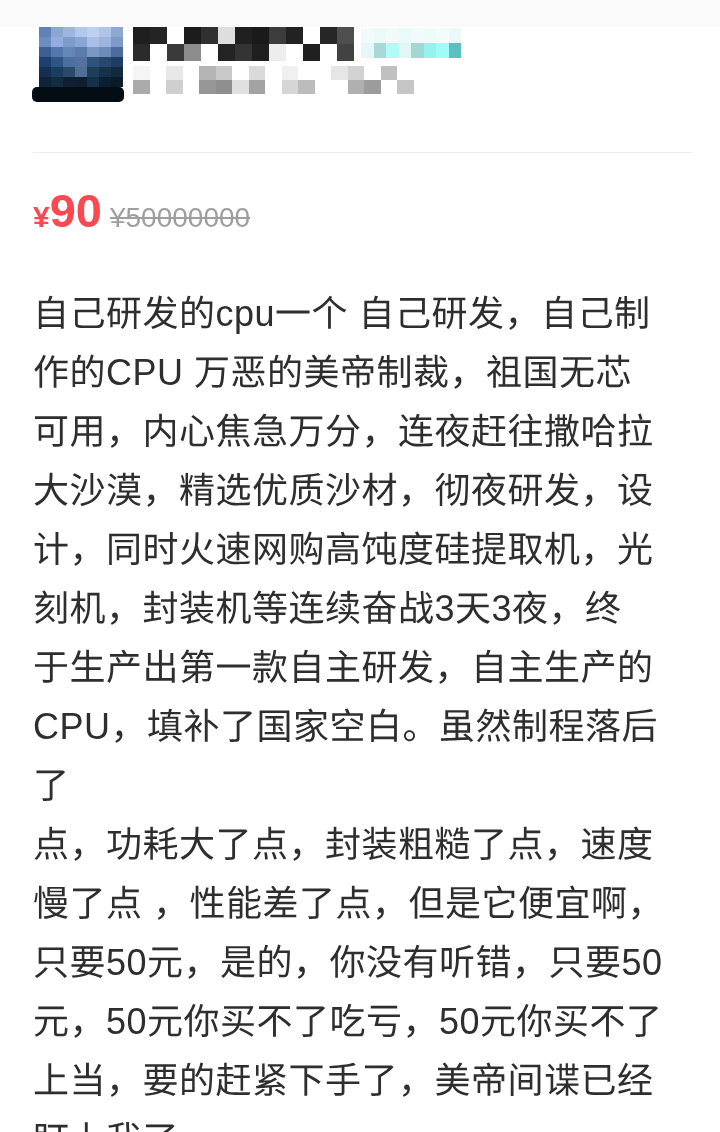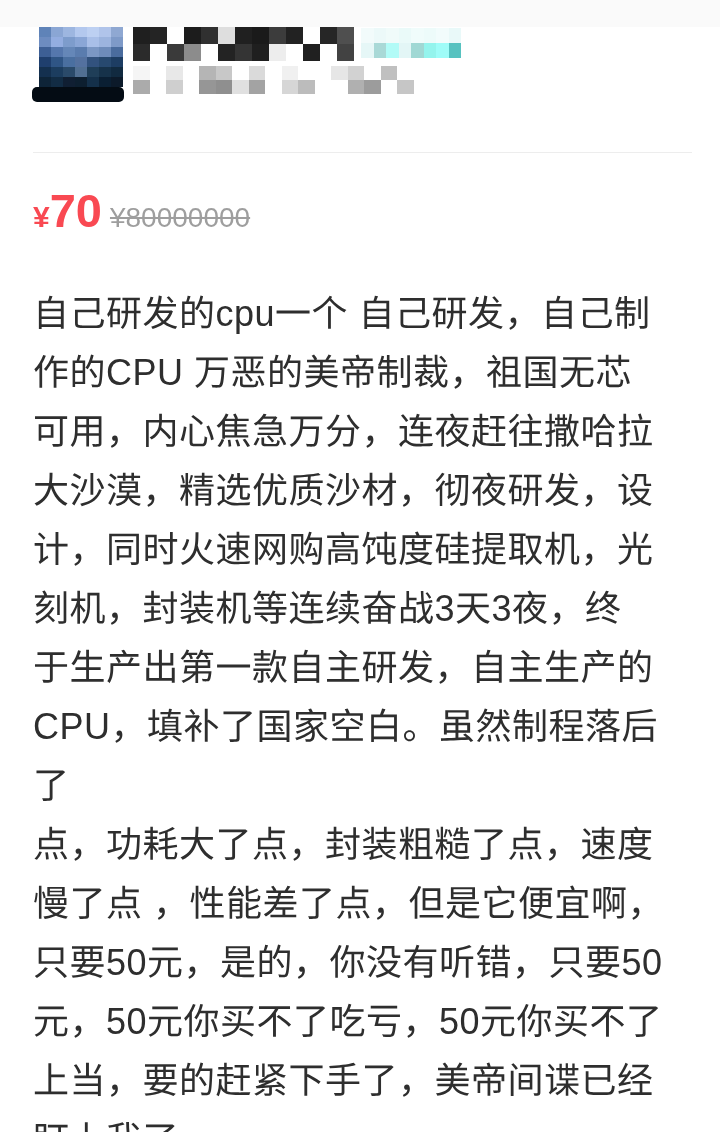--- a/index.html
+++ b/index.html
@@ -218,22 +218,22 @@
           <div style="background: rgb(198, 198, 198);"></div>
           <div style="background: rgb(255, 255, 255);"></div>
         </div>
     </div>
   </div>
 
   <div class="divider"></div>
 
   <div class="price-row">
     <span class="currency">¥</span>
-    <span class="amount">70</span>
-    <span class="original">¥80000000</span>
+    <span class="amount">90</span>
+    <span class="original">¥50000000</span>
   </div>
 
   <div class="description">自己研发的cpu一个 自己研发，自己制
 作的CPU 万恶的美帝制裁，祖国无芯
 可用，内心焦急万分，连夜赶往撒哈拉
 大沙漠，精选优质沙材，彻夜研发，设
 计，同时火速网购高饨度硅提取机，光
 刻机，封装机等连续奋战3天3夜，终
 于生产出第一款自主研发，自主生产的
 CPU，填补了国家空白。虽然制程落后了

